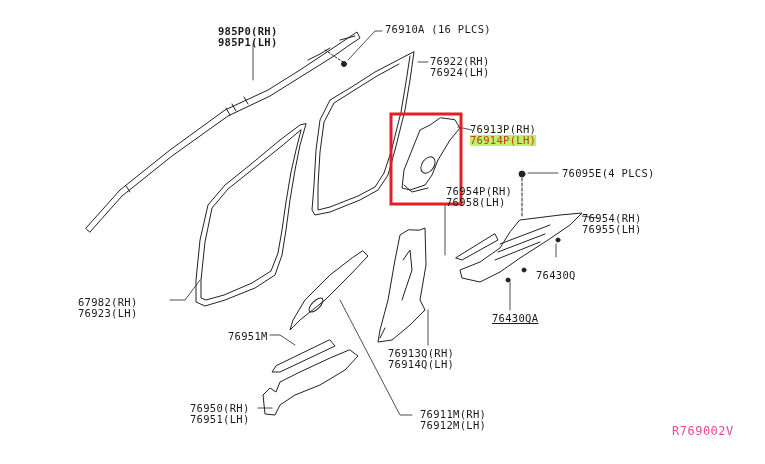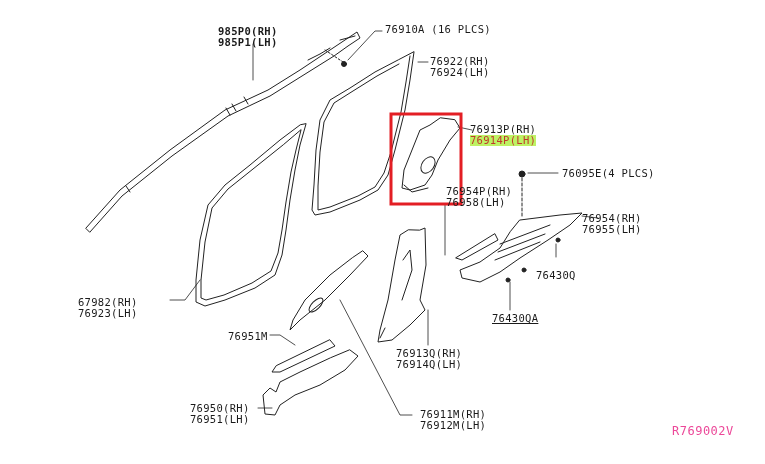--- a/index.html
+++ b/index.html
@@ -139,21 +139,21 @@
 <div class="lbl" style="left:492px;top:313px;text-decoration:underline;">
   <span>76430QA</span>
 </div>
 <div class="lbl" style="left:78px;top:297px;">
   <span>67982(RH)</span>
   <span>76923(LH)</span>
 </div>
 <div class="lbl" style="left:228px;top:331px;">
   <span>76951M</span>
 </div>
-<div class="lbl" style="left:396px;top:348px;">
+<div class="lbl" style="left:388px;top:348px;">
   <span>76913Q(RH)</span>
   <span>76914Q(LH)</span>
 </div>
 <div class="lbl" style="left:190px;top:403px;">
   <span>76950(RH)</span>
   <span>76951(LH)</span>
 </div>
 <div class="lbl" style="left:420px;top:409px;">
   <span>76911M(RH)</span>
   <span>76912M(LH)</span>

